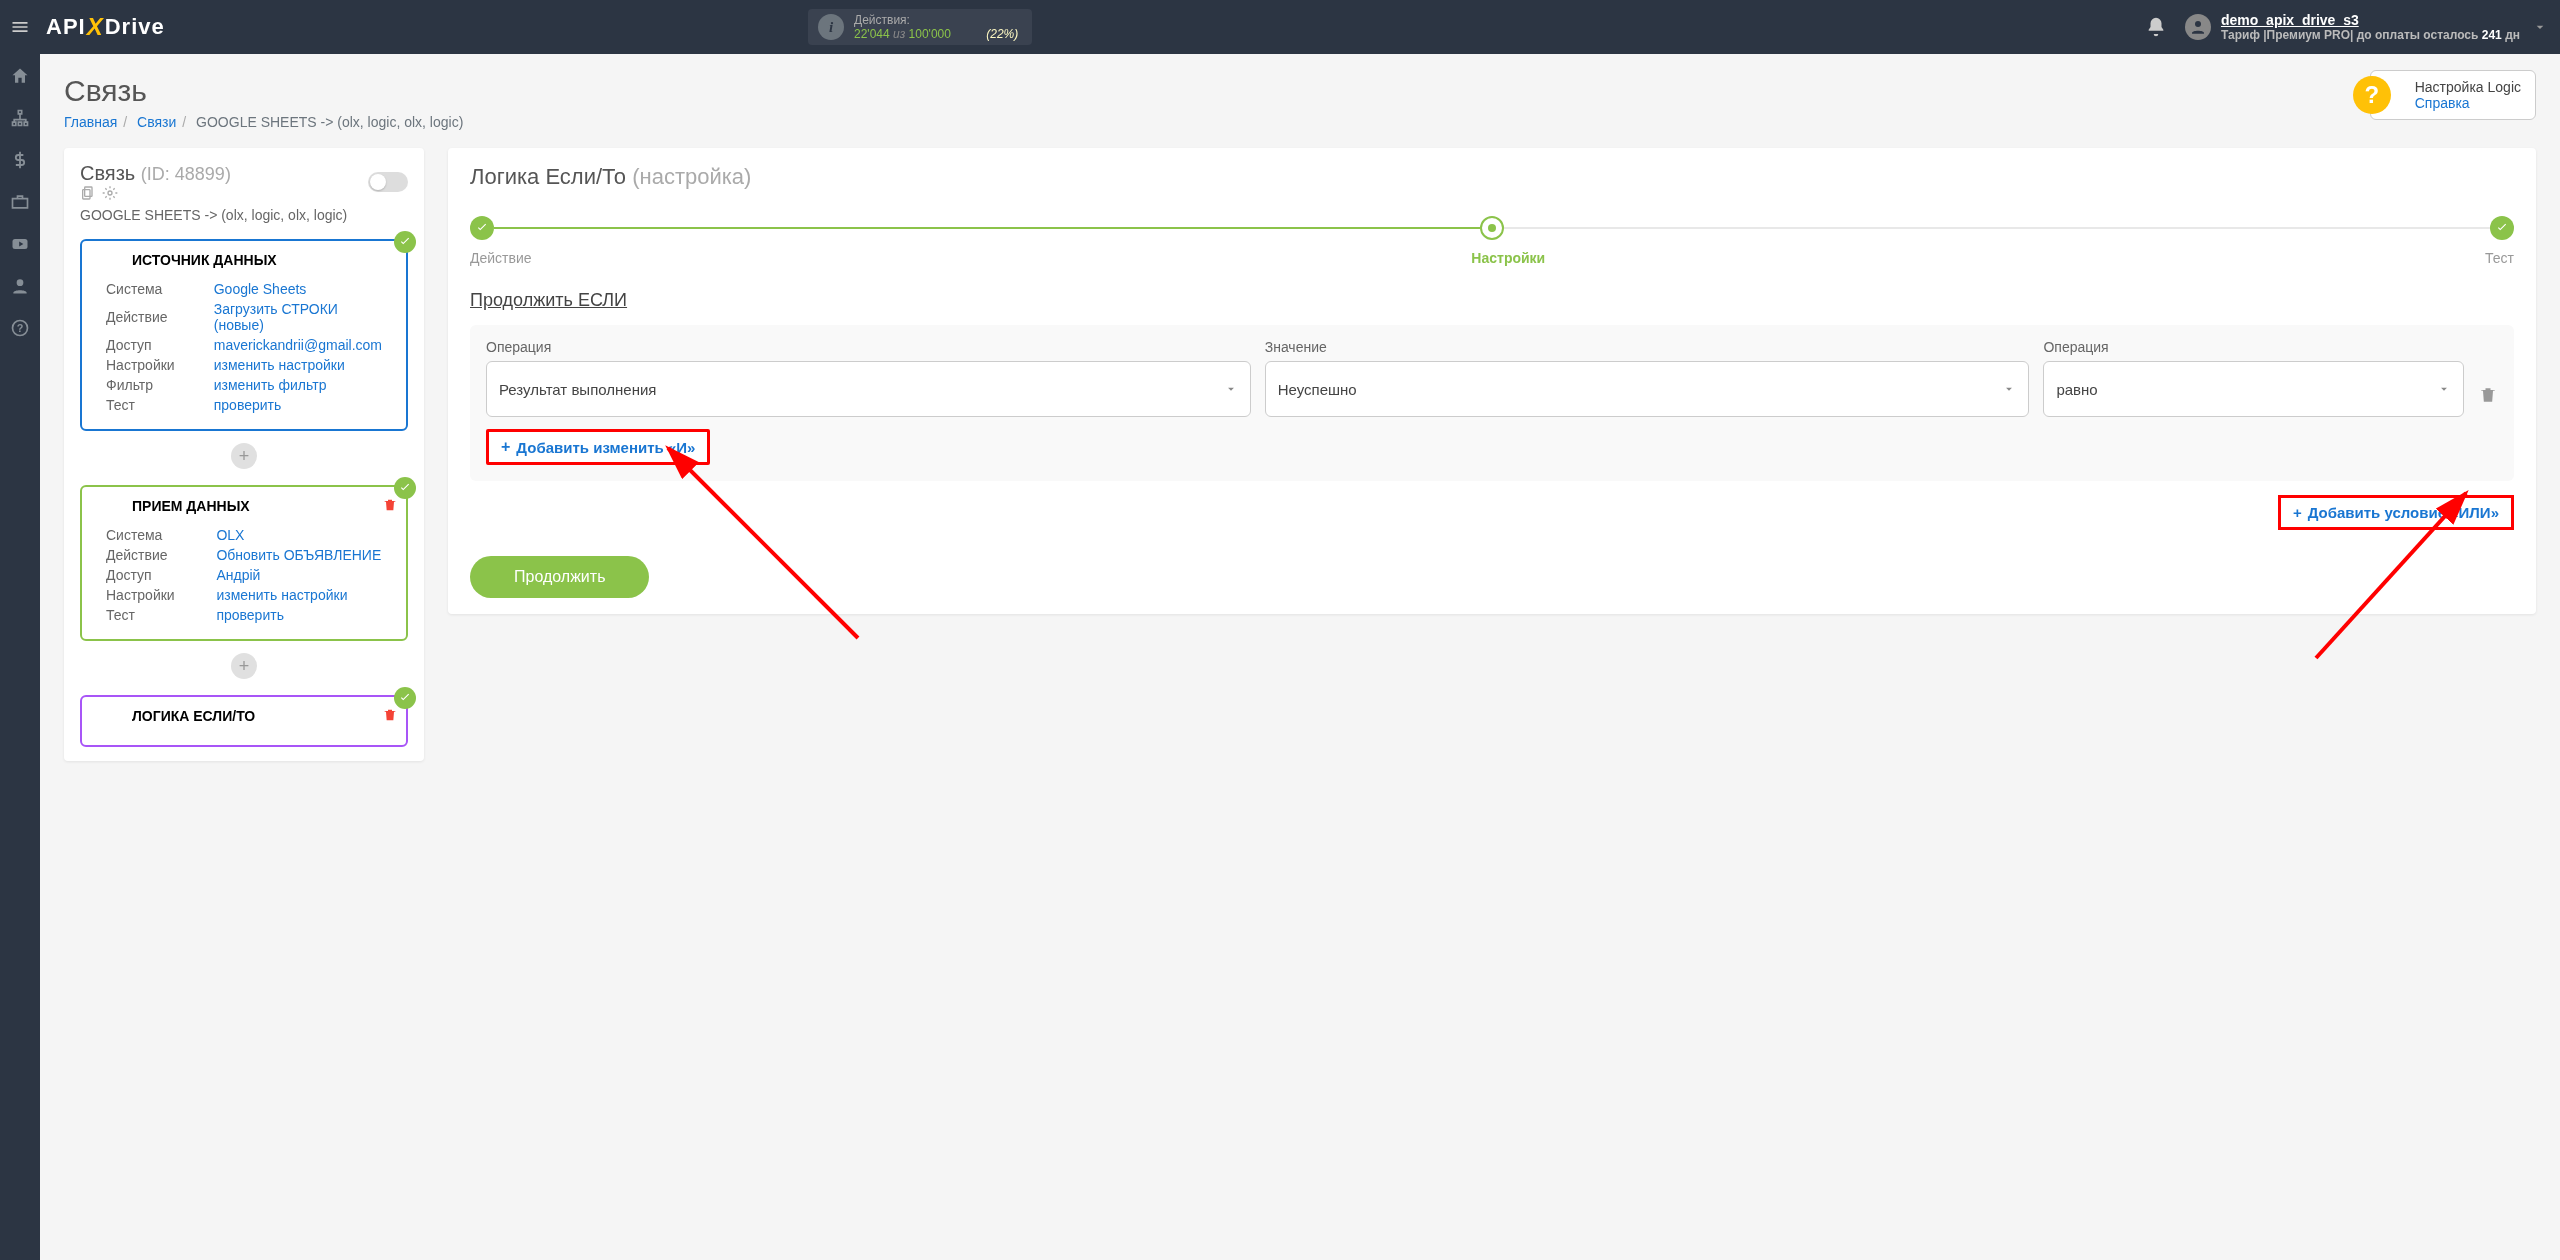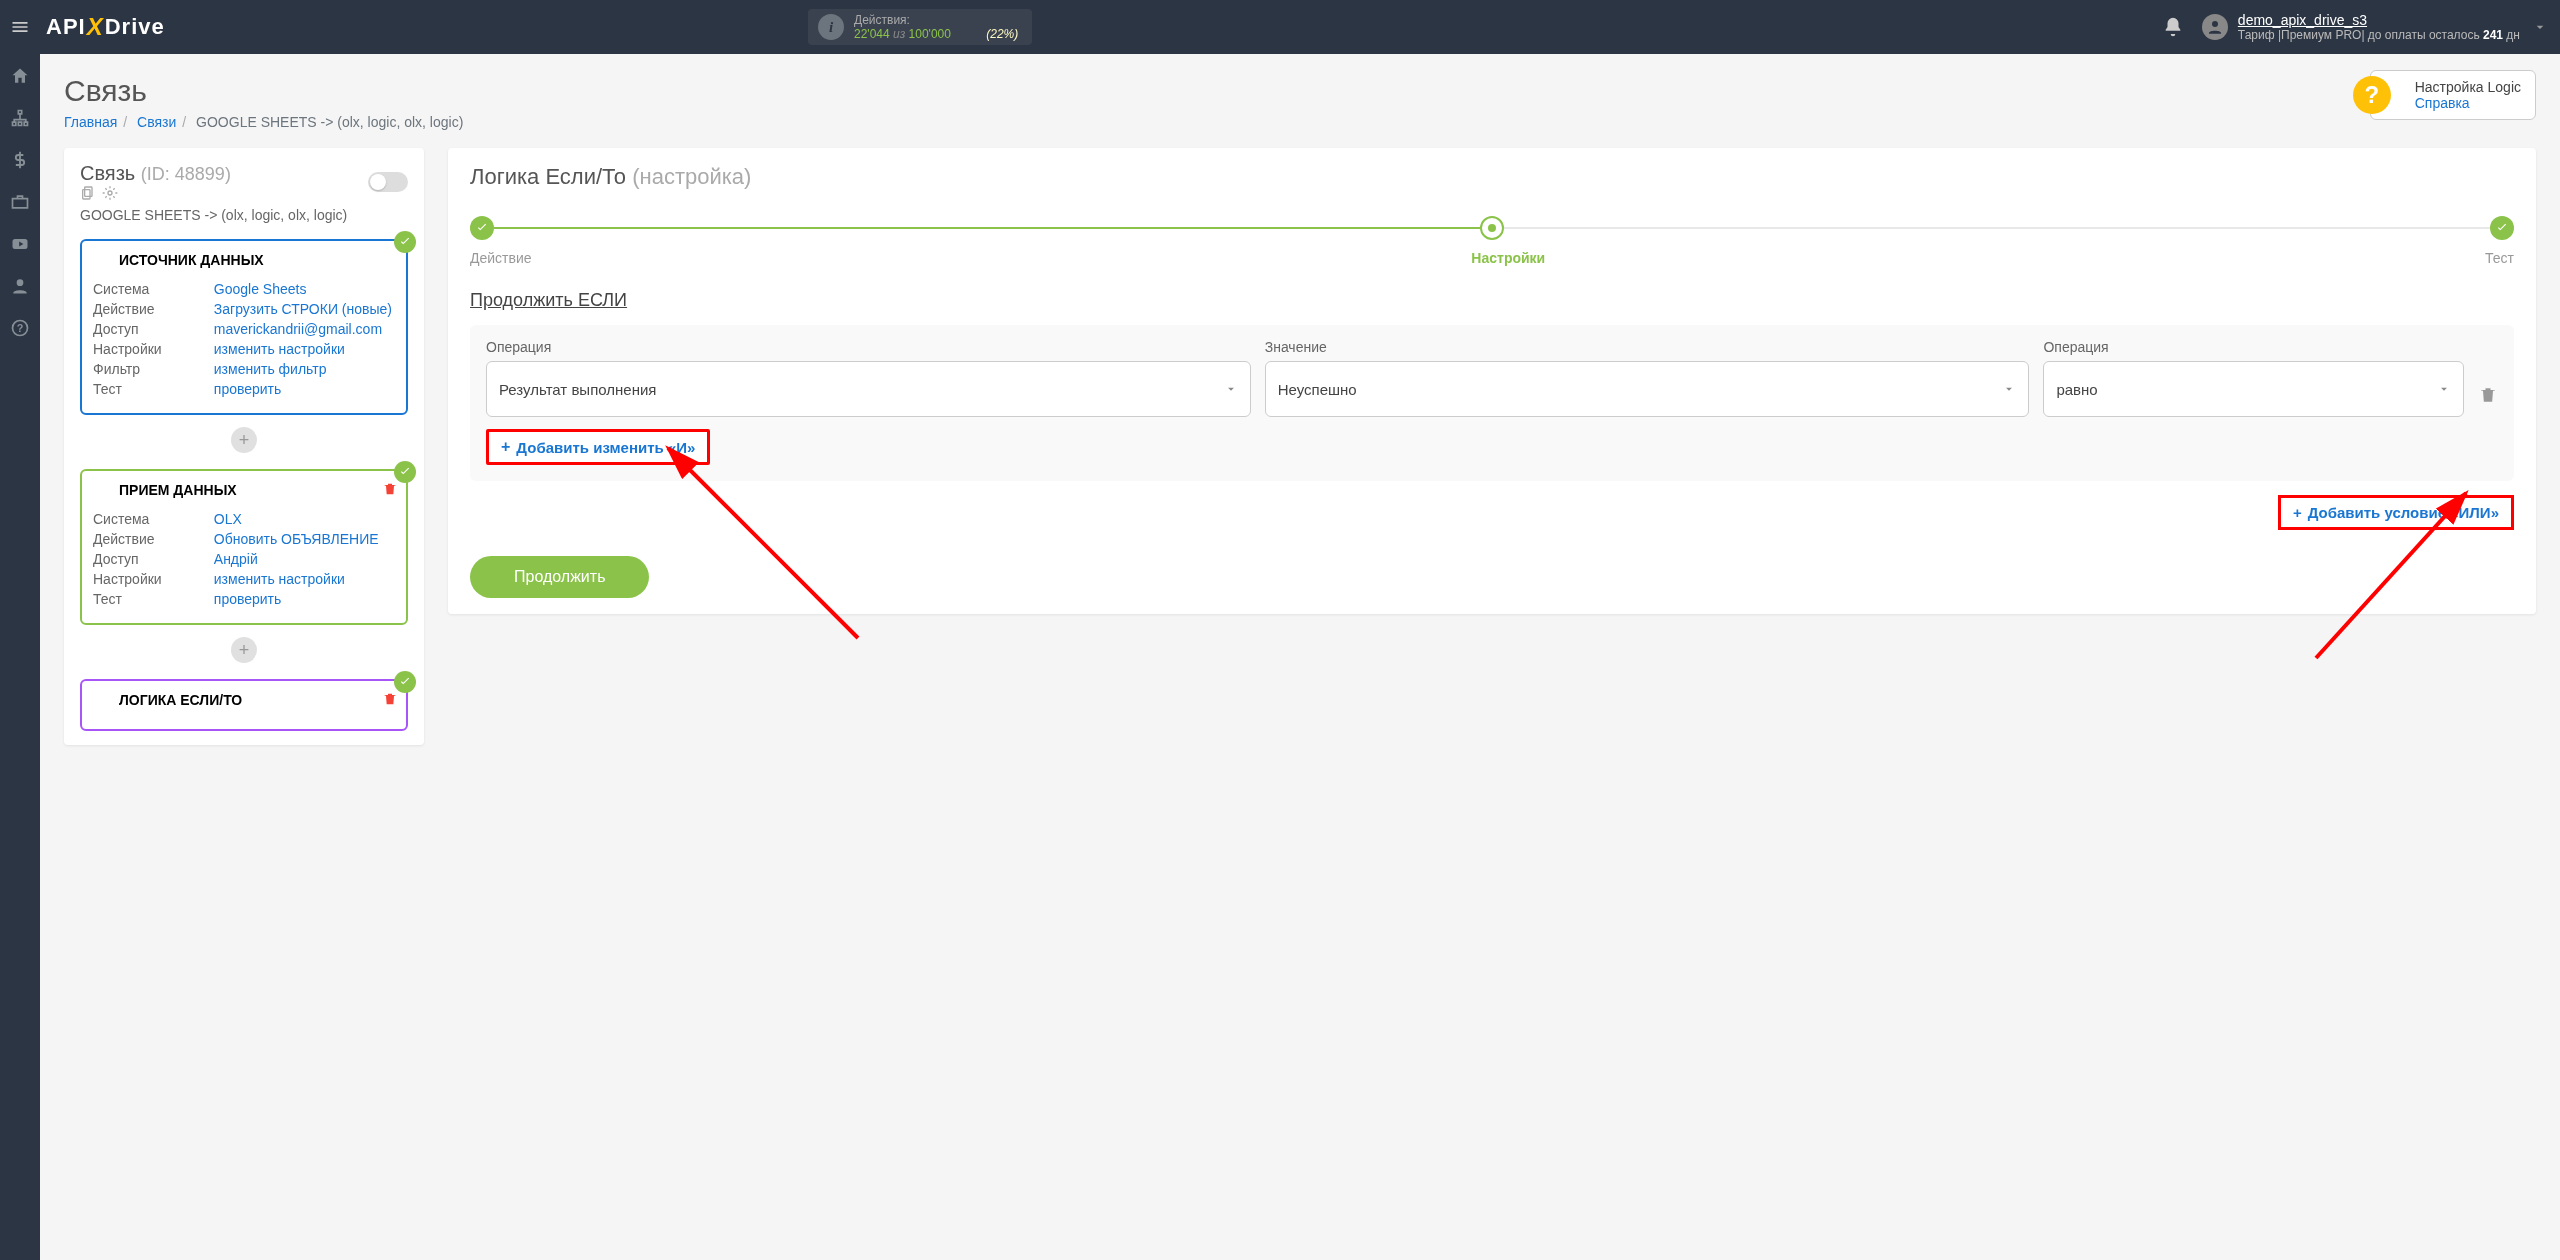--- a/index.html
+++ b/index.html
@@ -12,21 +12,21 @@
 .logo .x { color:#ffc107; font-size:24px; margin:0 1px; font-style:italic; font-weight:900; }
 .actions-pill { position:absolute; left:808px; background:#3a4250; border-radius:4px; padding:4px 14px 4px 10px; display:flex; align-items:center; gap:10px; }
 .actions-pill .info-ic { width:26px; height:26px; background:#6c757d; border-radius:50%; display:flex; align-items:center; justify-content:center; color:#2c3543; font-weight:bold; font-size:15px; font-style:italic; font-family:serif; }
 .actions-pill .txt { font-size:12px; color:#aaa; }
 .actions-pill .txt .row2 { color:#8bc34a; }
 .actions-pill .txt .row2 .of { color:#888; font-style:italic; }
 .actions-pill .txt .row2 .tot { color:#8bc34a; }
 .actions-pill .txt .row2 .pct { color:#fef9c3; font-style:italic;padding-left:32px; }
 .top-right { position:absolute; right:40px; display:flex; align-items:center; gap:18px; }
 .bell-ic, .avatar-ic { width:22px; height:22px; fill:#ccc; }
-.user-block { display:flex; align-items:center; gap:10px; }
+.user-block { display:flex; align-items:center; gap:10px;font-weight:bold; }
 .user-block .avatar { width:26px; height:26px; background:#888; border-radius:50%; display:flex; align-items:center; justify-content:center; }
 .user-block .avatar svg{width:18px;height:18px;fill:#2c3543;}
 .user-block .info { font-size:12px; color:#bbb; }
 .user-block .info .nm { text-decoration:underline; color:#fff; font-size:14px; }
 .user-block .info .tariff b{color:#fff;}
 .chev { position:absolute; right:12px; fill:#999; width:16px;height:16px; cursor:pointer; }
 
 .layout { display:flex; height:calc(100vh - 54px); }
 .side-nav { width:40px; background:#2c3543; display:flex; flex-direction:column; align-items:center; padding-top:12px; gap:22px; }
 .side-nav .nav-ic { width:20px; height:20px; fill:#868e96; cursor:pointer; }
@@ -48,21 +48,21 @@
 
 .left-col .hdr { display:flex; align-items:center; justify-content:space-between; margin-bottom:6px; }
 .left-col .hdr .ttl { font-size:20px; color:#555; }
 .left-col .hdr .ttl .id { color:#aaa; font-size:18px; }
 .left-col .hdr .icons{display:flex;align-items:center;gap:6px;}
 .left-col .hdr .icons svg{width:16px;height:16px;fill:#aaa;cursor:pointer;}
 .toggle { width:40px;height:20px;background:#ddd;border-radius:10px;position:relative;cursor:pointer;}
 .toggle::after{content:"";position:absolute;width:16px;height:16px;background:#fff;border-radius:50%;left:2px;top:2px;box-shadow:0 1px 2px rgba(0,0,0,.2);}
 .left-col .sub { font-size:14px; color:#666; margin-bottom:10px; }
 
-.card { border:2px solid; border-radius:6px; padding:10px 11px 12px; position:relative; margin-top:16px; }
+.card { border:2px solid; border-radius:6px; padding:10px 24px 12px; position:relative; margin-top:16px; }
 .card .badge { position:absolute; right:-10px; top:-10px; width:22px;height:22px;background:#8bc34a;border-radius:50%;display:flex;align-items:center;justify-content:center; }
 .card .badge svg{width:14px;height:14px;fill:#fff;}
 .card .ch { font-size:14px; font-weight:600; display:flex; align-items:center; gap:8px; margin-bottom:8px; }
 .card .ch .num{background:inherit;width:18px;height:18px;display:inline-flex;align-items:center;justify-content:center;color:#fff;font-size:12px;border-radius:3px;}
 .card .trash{position:absolute;right:8px;top:10px;}
 .card .trash svg{width:16px;height:16px;fill:#f44336;cursor:pointer;}
 .card-blue{border-color:#1976d2;} .card-blue .num{background:#1976d2;}
 .card-green{border-color:#8bc34a;} .card-green .num{background:#8bc34a;}
 .card-purple{border-color:#a855f7;} .card-purple .num{background:#a855f7;}
 .card table{width:100%;font-size:14px;border-spacing:0 4px;}

